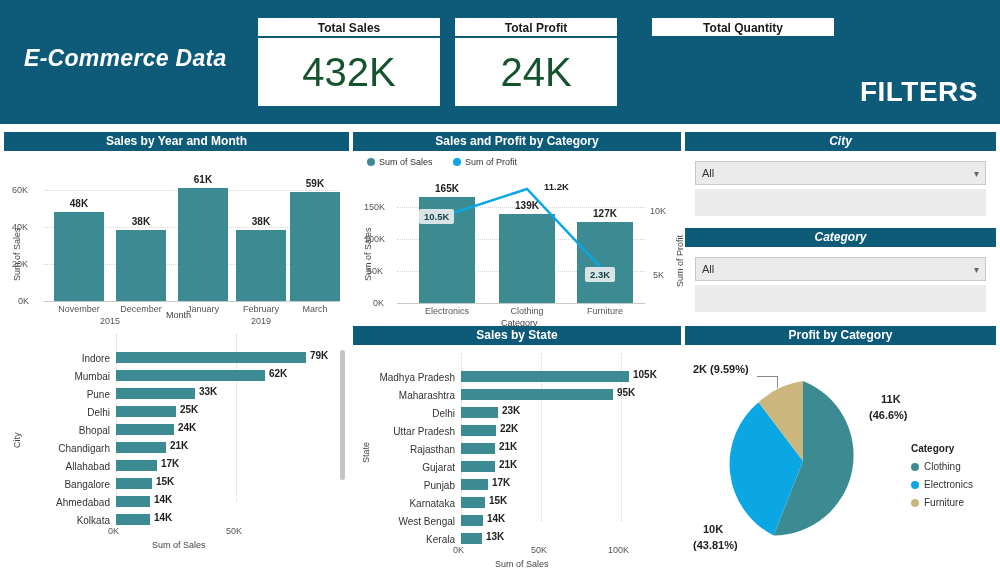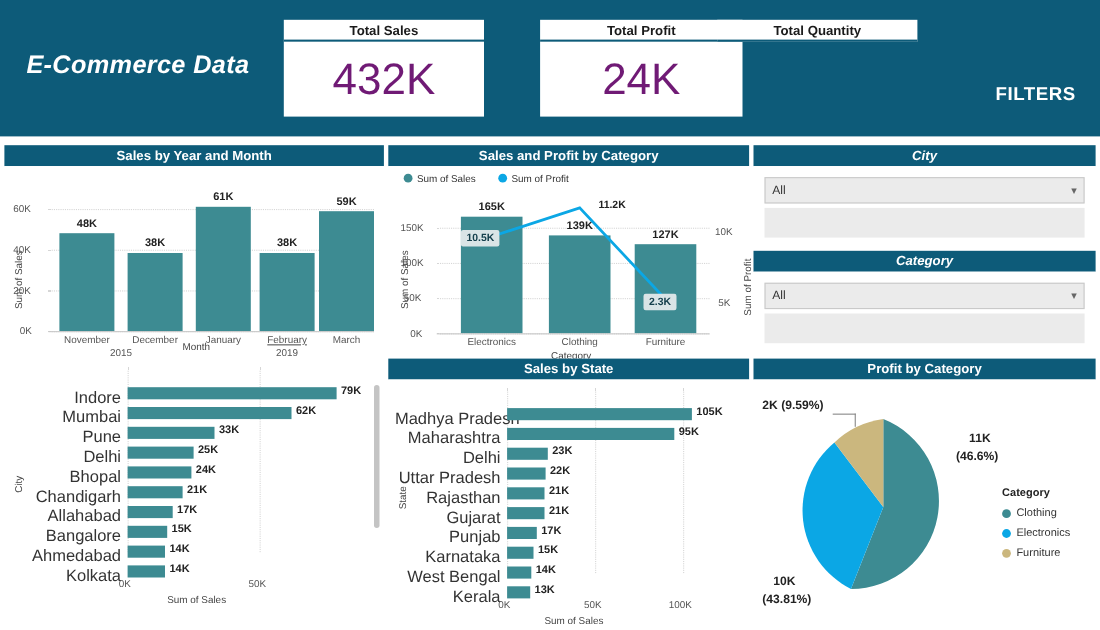--- a/index.html
+++ b/index.html
@@ -18,35 +18,35 @@
     position:absolute; left:0; top:0; width:1000px; height:124px;
     background:#0d5b79;
   }
   .title {
     position:absolute; left:24px; top:45px;
     color:#ffffff; font-size:23px; font-weight:bold; font-style:italic;
     letter-spacing:0.3px;
   }
   .filters-label {
     position:absolute; right:22px; top:76px;
-    color:#ffffff; font-size:17px; font-weight:bold; letter-spacing:0.5px;
+    color:#ffffff; font-size:28px; font-weight:bold; letter-spacing:0.5px;
   }
   .kpi { position:absolute; top:18px; background:transparent; }
   .kpi .kpi-title {
     height:20px; background:#ffffff; color:#1a1a1a;
     font-size:12px; font-weight:bold; text-align:center; line-height:20px;
     border-bottom:2px solid #0d5b79;
   }
   .kpi .kpi-value {
-    background:#ffffff; color:#701a75;
+    background:#ffffff; color:#14532d;
     font-size:40px; font-weight:normal; text-align:center;
     line-height:68px; height:68px;
   }
   #kpi-sales { left:258px; width:182px; }
-  #kpi-profit { left:455px; width:184px;margin-left:36px; }
+  #kpi-profit { left:455px; width:162px; }
   #kpi-qty { left:652px; width:182px; }
 
   
   .panel { position:absolute; background:#ffffff; }
   .panel-head {
     background:#0d5b79; color:#ffffff; font-size:12px; font-weight:bold;
     text-align:center; line-height:19px; height:19px;
   }
   .panel-head.it { font-style:italic; }
   .panel-body { position:relative; width:100%; height:calc(100% - 19px); background:#ffffff; }
@@ -76,21 +76,21 @@
   .axis-title.vert { transform:rotate(-90deg); transform-origin:left top; white-space:nowrap; }
   .tick { position:absolute; color:#555; font-size:9px; white-space:nowrap; }
   .gridline { position:absolute; border-top:1px dotted #d6d6d6; }
   .vgrid { position:absolute; border-left:1px dotted #d6d6d6; }
 
   .bar-v { position:absolute; background:#3d8b92; }
   .bar-lbl { position:absolute; font-size:10px; font-weight:bold; color:#222; text-align:center; }
 
   .bar-h { position:absolute; background:#3d8b92; height:11px; }
   .hlbl { position:absolute; font-size:10px; font-weight:bold; color:#222; }
-  .hcat { position:absolute; font-size:15px; color:#333; text-align:right; white-space:nowrap; }
+  .hcat { position:absolute; font-size:10px; color:#333; text-align:right; white-space:nowrap; }
 
   .legend { position:absolute; display:flex; align-items:center; gap:4px; font-size:9px; color:#333; }
   .dot { width:8px; height:8px; border-radius:50%; display:inline-block; }
 
   .callout {
     position:absolute; background:#d9e4e6; color:#16404d; font-size:9.5px;
     font-weight:bold; padding:2px 5px; border-radius:2px;
   }
   .axis-line { position:absolute; background:#c8c8c8; }
   .scrollbar { position:absolute; width:5px; background:#c4c4c4; border-radius:3px; }
@@ -151,21 +151,21 @@
       <div class="bar-lbl" style="left:232px; width:50px; top:65px;">38K</div>
 
       <div class="bar-v" style="left:286px; width:50px; top:41px; height:109px;"></div>
       <div class="bar-lbl" style="left:286px; width:50px; top:27px;">59K</div>
 
       <div class="axis-line" style="left:40px; top:150px; width:296px; height:1px;"></div>
 
       <div class="tick" style="left:50px; width:50px; text-align:center; top:153px;">November</div>
       <div class="tick" style="left:112px; width:50px; text-align:center; top:153px;">December</div>
       <div class="tick" style="left:174px; width:50px; text-align:center; top:153px;">January</div>
-      <div class="tick" style="left:232px; width:50px; text-align:center; top:153px;text-decoration:underline;">February</div>
+      <div class="tick" style="left:232px; width:50px; text-align:center; top:153px;">February</div>
       <div class="tick" style="left:286px; width:50px; text-align:center; top:153px;">March</div>
 
       <div class="tick" style="left:81px; width:50px; text-align:center; top:165px;">2015</div>
       <div class="tick" style="left:232px; width:50px; text-align:center; top:165px;">2019</div>
 
       <div class="axis-title" style="left:172px; top:154px;"></div>
 
     </div>
     <div class="axis-title" style="position:absolute; left:162px; top:178px;">Month</div>
   </div>

